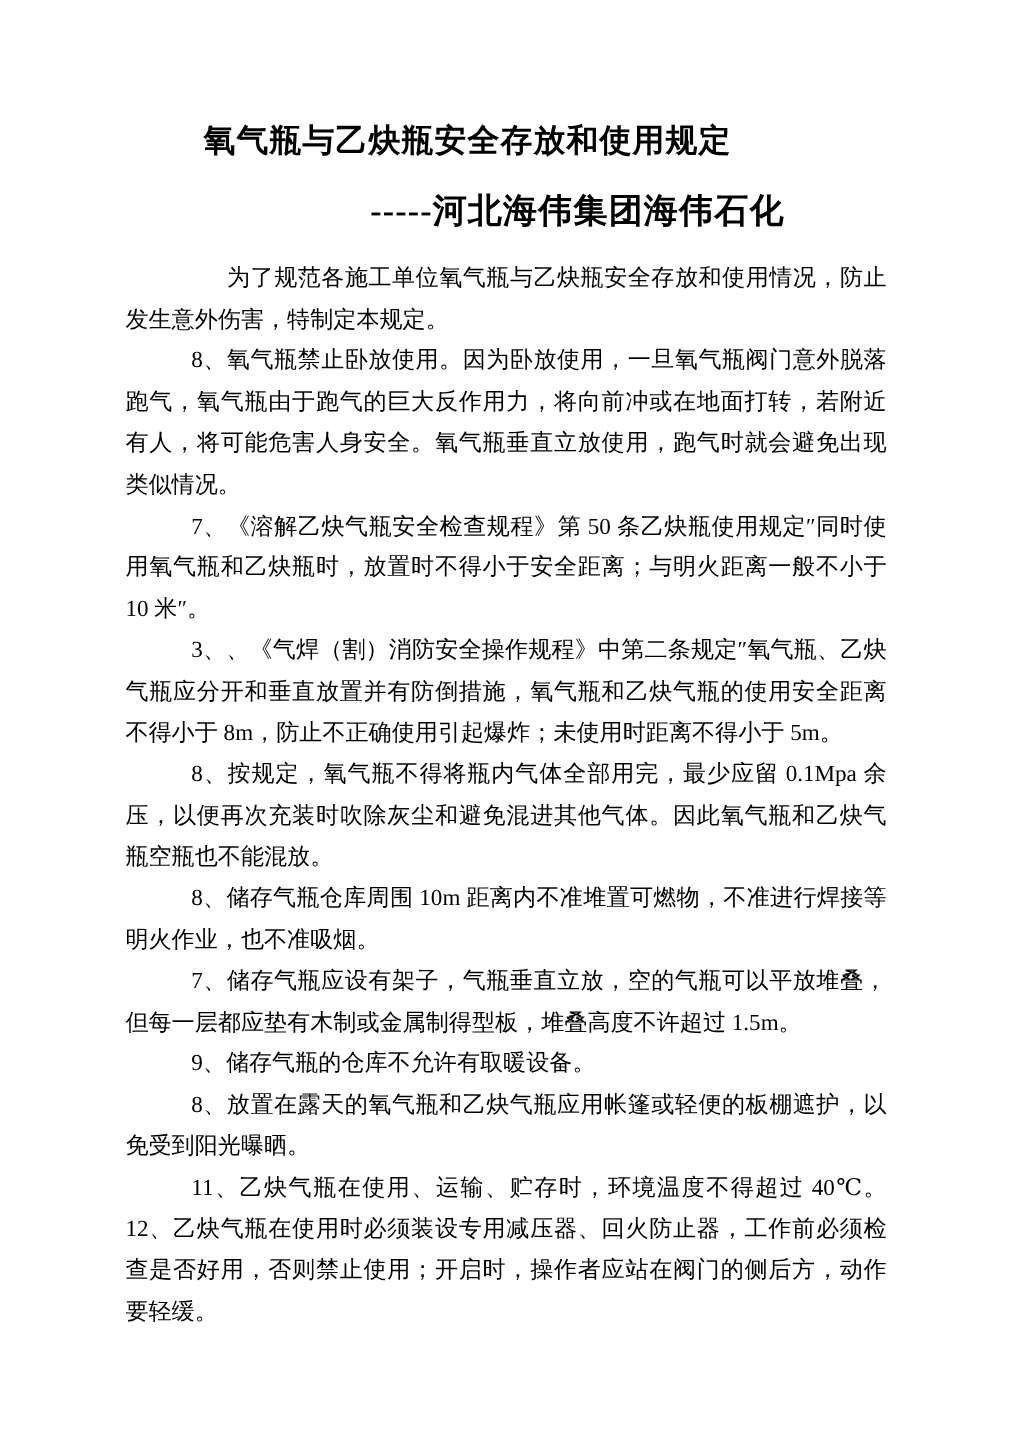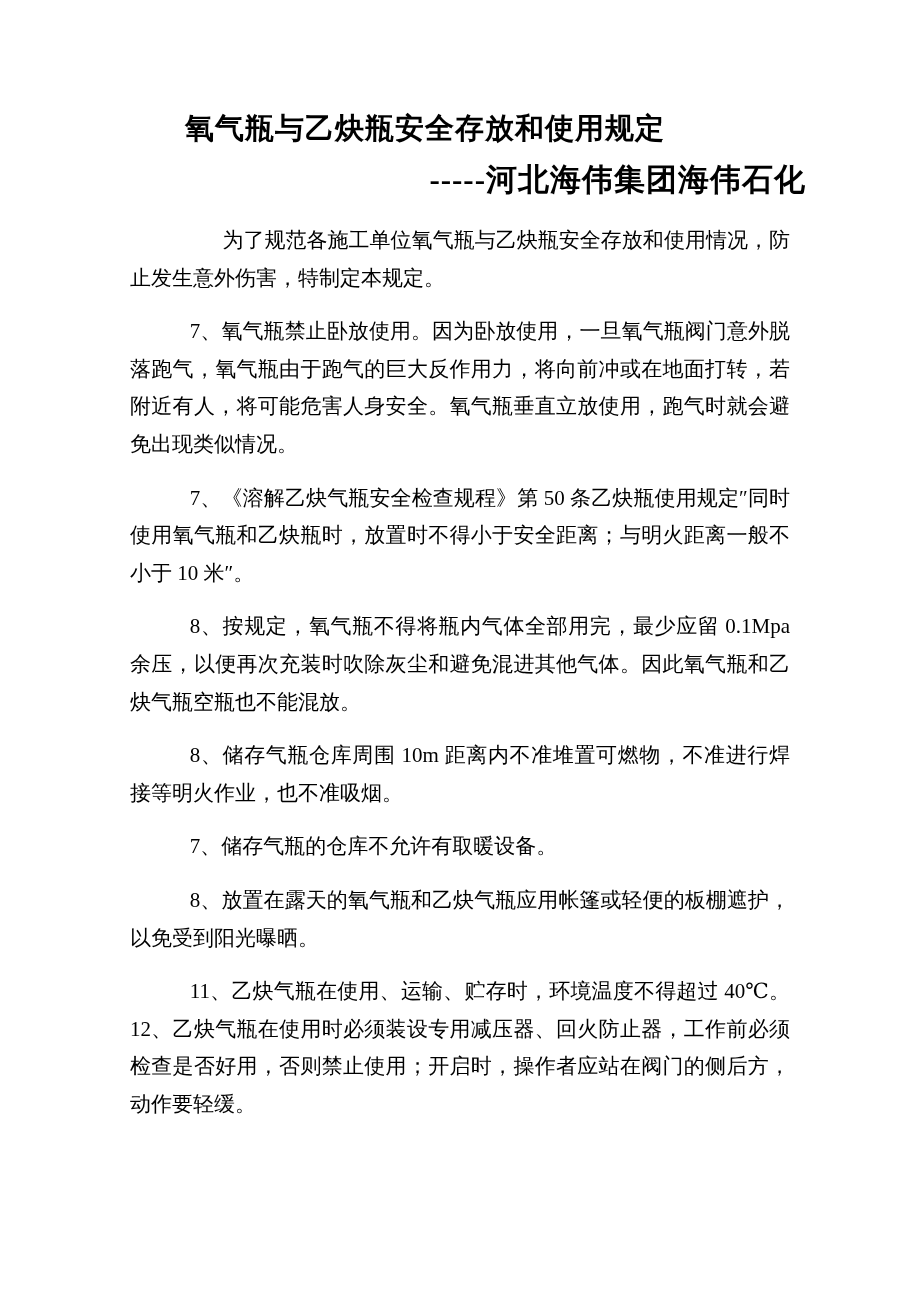--- a/index.html
+++ b/index.html
@@ -22,50 +22,52 @@
     font-size: 29px;
     font-weight: bold;
     text-align: center;
     margin: 0 70px 0 0;
     line-height: 40px;
     letter-spacing: 1px;
   }
   .doc-subtitle {
     font-size: 31px;
     font-weight: bold;
-    text-align: right;
-    margin: 10px 0 0 130px;
+    text-align: center;
+    margin: 22px 0 0 130px;
     line-height: 44px;
     letter-spacing: 1px;
   }
   .doc-body {
     margin-top: 20px;
     font-size: 21px;
     line-height: 37.6px;
     text-align: justify;
     text-justify: inter-ideograph;
   }
   .doc-body p {
-    margin: 16px;
+    margin: 0;
     text-indent: 2.85em;
   }
   .doc-body p.intro {
     text-indent: 4.4em;
   }
 </style>
 </head>
 <body>
 
 <div class="page">
   <h1 class="doc-title">氧气瓶与乙炔瓶安全存放和使用规定</h1>
   <h2 class="doc-subtitle">-----河北海伟集团海伟石化</h2>
   <div class="doc-body">
     <p class="intro">为了规范各施工单位氧气瓶与乙炔瓶安全存放和使用情况，防止发生意外伤害，特制定本规定。</p>
-    <p>7、氧气瓶禁止卧放使用。因为卧放使用，一旦氧气瓶阀门意外脱落跑气，氧气瓶由于跑气的巨大反作用力，将向前冲或在地面打转，若附近有人，将可能危害人身安全。氧气瓶垂直立放使用，跑气时就会避免出现类似情况。</p>
+    <p>8、氧气瓶禁止卧放使用。因为卧放使用，一旦氧气瓶阀门意外脱落跑气，氧气瓶由于跑气的巨大反作用力，将向前冲或在地面打转，若附近有人，将可能危害人身安全。氧气瓶垂直立放使用，跑气时就会避免出现类似情况。</p>
     <p>7、《溶解乙炔气瓶安全检查规程》第 50 条乙炔瓶使用规定″同时使用氧气瓶和乙炔瓶时，放置时不得小于安全距离；与明火距离一般不小于 10 米″。</p>
+    <p>3、、《气焊（割）消防安全操作规程》中第二条规定″氧气瓶、乙炔气瓶应分开和垂直放置并有防倒措施，氧气瓶和乙炔气瓶的使用安全距离不得小于 8m，防止不正确使用引起爆炸；未使用时距离不得小于 5m。</p>
     <p>8、按规定，氧气瓶不得将瓶内气体全部用完，最少应留 0.1Mpa 余压，以便再次充装时吹除灰尘和避免混进其他气体。因此氧气瓶和乙炔气瓶空瓶也不能混放。</p>
     <p>8、储存气瓶仓库周围 10m 距离内不准堆置可燃物，不准进行焊接等明火作业，也不准吸烟。</p>
-    <p>7、储存气瓶的仓库不允许有取暖设备。</p>
+    <p>7、储存气瓶应设有架子，气瓶垂直立放，空的气瓶可以平放堆叠，但每一层都应垫有木制或金属制得型板，堆叠高度不许超过 1.5m。</p>
+    <p>9、储存气瓶的仓库不允许有取暖设备。</p>
     <p>8、放置在露天的氧气瓶和乙炔气瓶应用帐篷或轻便的板棚遮护，以免受到阳光曝晒。</p>
     <p>11、乙炔气瓶在使用、运输、贮存时，环境温度不得超过 40℃。    12、乙炔气瓶在使用时必须装设专用减压器、回火防止器，工作前必须检查是否好用，否则禁止使用；开启时，操作者应站在阀门的侧后方，动作要轻缓。</p>
 
   </div>
 </div>
 
 </body></html>

